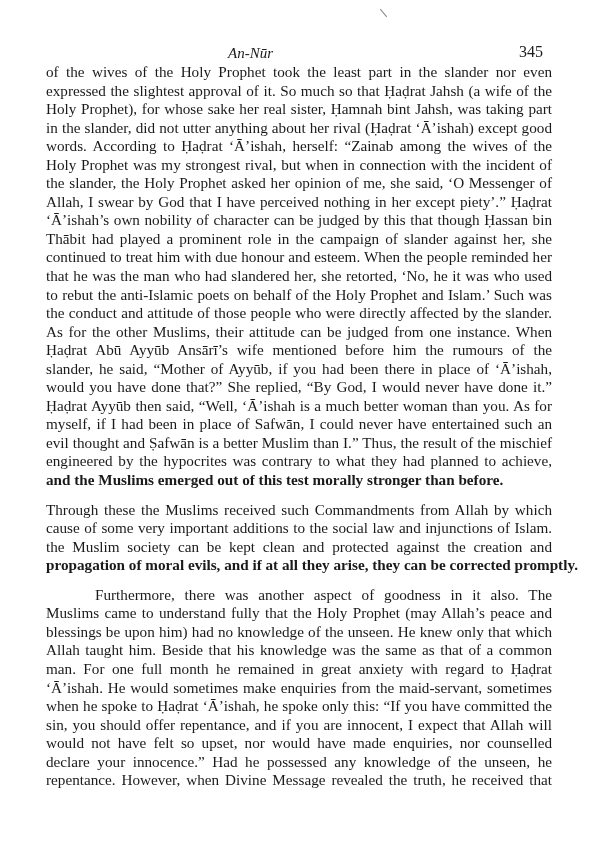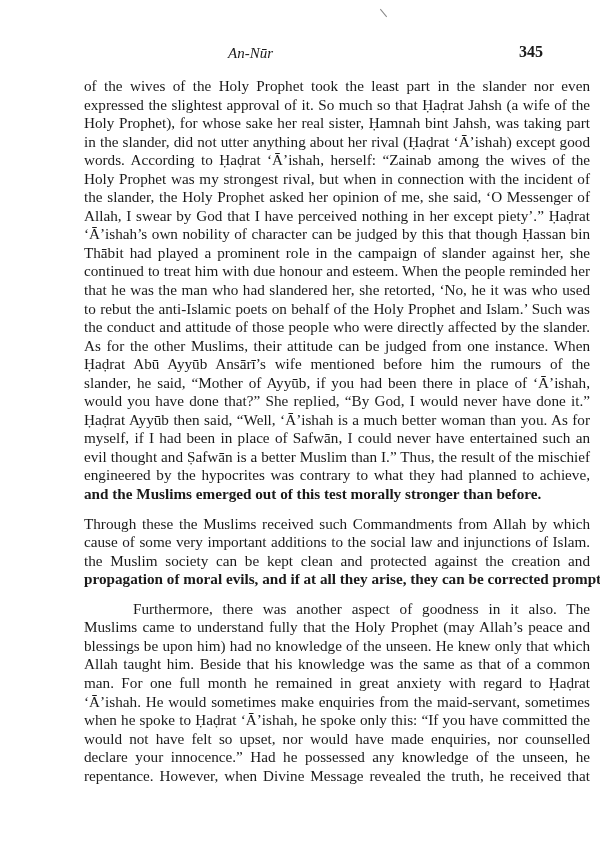--- a/index.html
+++ b/index.html
@@ -24,29 +24,28 @@
     position: absolute;
     left: 228px;
     top: 0;
     font-style: italic;
     font-size: 15px;
   }
   .page-number {
     position: absolute;
     left: 519px;
     top: -2px;
-    font-weight: bold;
+    font-weight: normal;
     font-size: 16px;
   }
   .body-text {
     position: absolute;
     left: 46px;
-    top: 77px;
+    top: 63px;
     width: 506px;
-    margin-left: 38px;
   }
   .line {
     display: block;
     height: 18.55px;
     line-height: 18.55px;
     font-size: 15.2px;
     white-space: nowrap;
     text-align: justify;
     text-align-last: justify;
     word-spacing: 0px;
@@ -117,18 +116,19 @@
   <span class="para-gap"></span>
 
   <div class="paragraph">
     <span class="line indent">Furthermore, there was another aspect of goodness in it also. The</span>
     <span class="line">Muslims came to understand fully that the Holy Prophet (may Allah’s peace and</span>
     <span class="line">blessings be upon him) had no knowledge of the unseen. He knew only that which</span>
     <span class="line">Allah taught him. Beside that his knowledge was the same as that of a common</span>
     <span class="line">man. For one full month he remained in great anxiety with regard to Ḥaḍrat</span>
     <span class="line">‘Ā’ishah. He would sometimes make enquiries from the maid-servant, sometimes</span>
     <span class="line">when he spoke to Ḥaḍrat ‘Ā’ishah, he spoke only this: “If you have committed the</span>
+    <span class="line">sin, you should offer repentance, and if you are innocent, I expect that Allah will</span>
     <span class="line">would not have felt so upset, nor would have made enquiries, nor counselled</span>
     <span class="line">declare your innocence.” Had he possessed any knowledge of the unseen, he</span>
     <span class="line">repentance. However, when Divine Message revealed the truth, he received that</span>
   </div>
 
 </div>
 
 </body></html>

